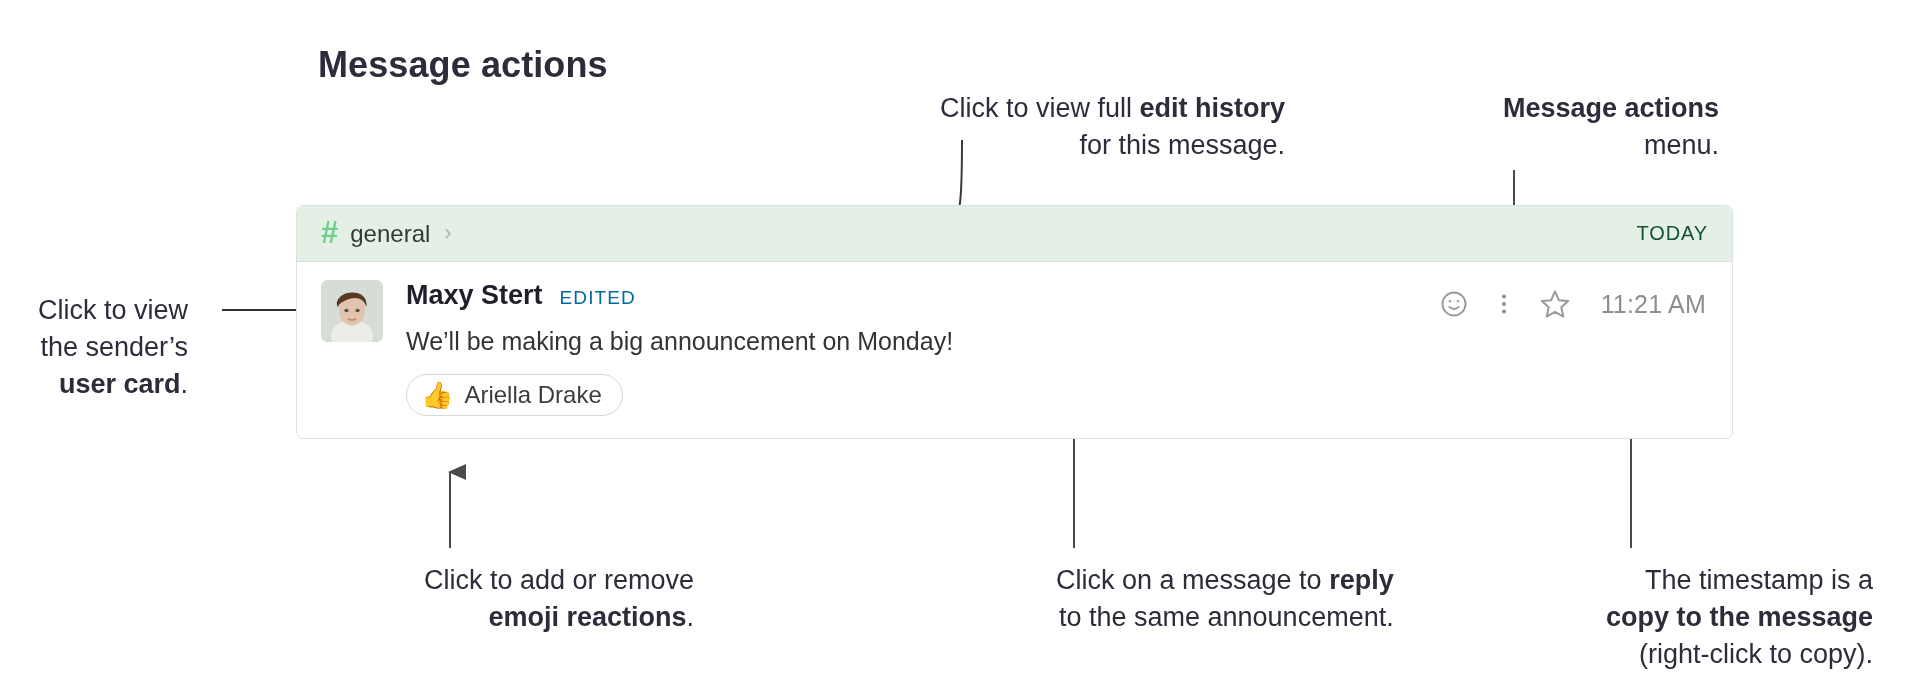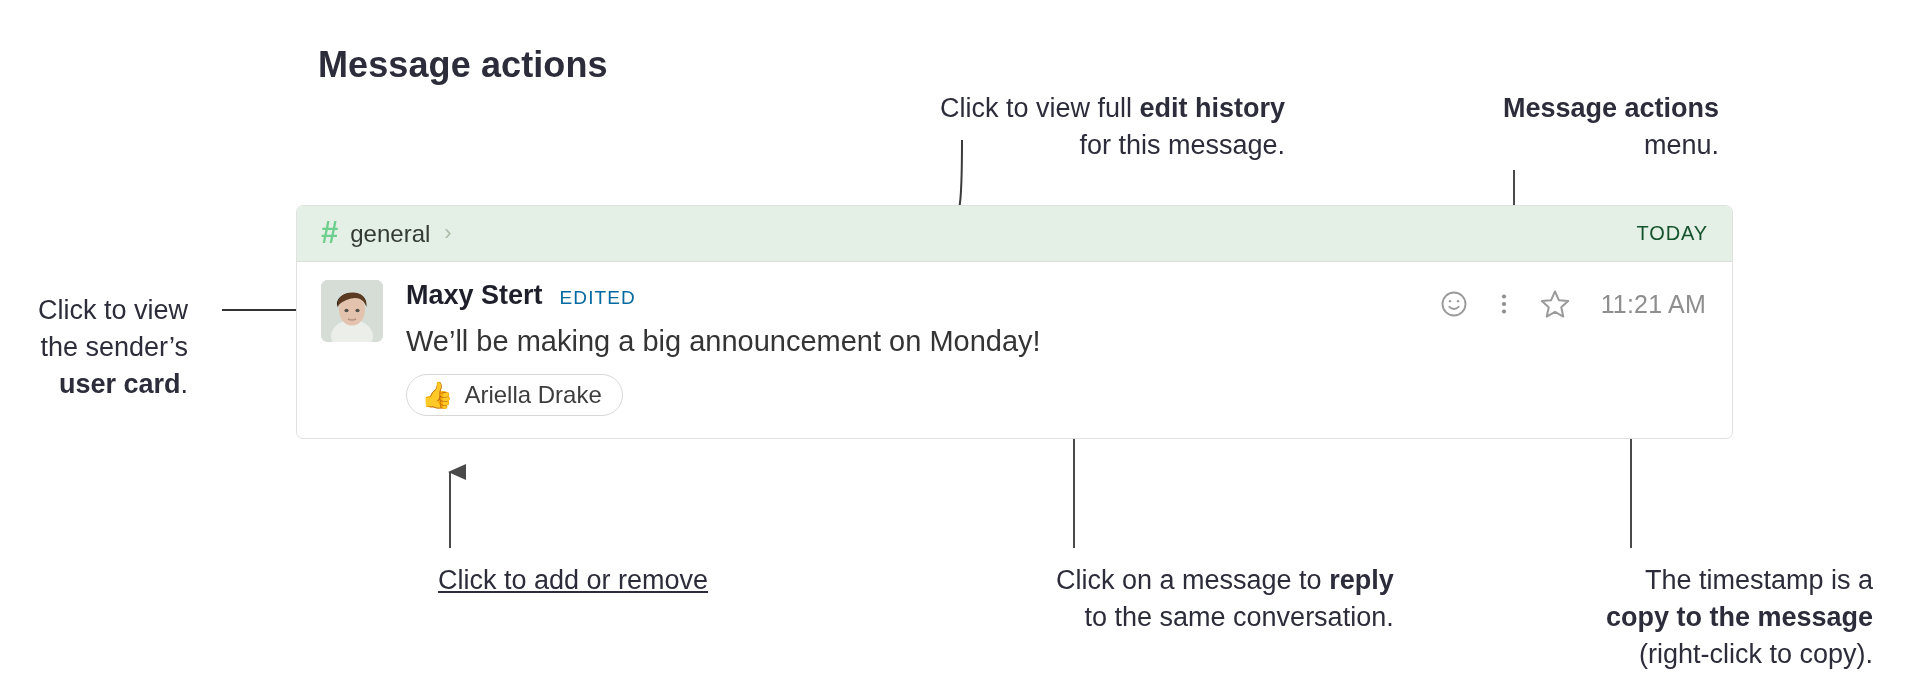--- a/index.html
+++ b/index.html
@@ -35,21 +35,21 @@
     line-height: 37px;
     color: #2c2c3a;
     white-space: nowrap;
     text-align: right;
   }
   .annotation b { font-weight: bold; }
 
   #ann-edit-history { left: 940px; top: 90px; }
   #ann-actions-menu { left: 1503px; top: 90px; }
   #ann-user-card    { left: 38px;  top: 292px; }
-  #ann-emoji        { left: 438px; top: 562px; text-decoration: underline; }
+  #ann-emoji        { left: 424px; top: 562px; }
   #ann-reply        { left: 1056px; top: 562px; }
   #ann-timestamp    { left: 1606px; top: 562px; }
 
   
   #arrows {
     position: absolute;
     left: 0; top: 0;
     width: 1924px;
     height: 696px;
     pointer-events: none;
@@ -139,21 +139,21 @@
   }
   #edited-label {
     margin-left: 17px;
     font-size: 19px;
     letter-spacing: 1.1px;
     color: #0369a1;
     font-weight: normal;
   }
   #message-text {
     margin-top: 8px;
-    font-size: 29px;
+    font-size: 25px;
     color: #343434;
     line-height: 38px;
   }
 
   #reactions-row { margin-top: 14px; }
   #reaction-pill {
     display: inline-flex;
     align-items: center;
     border: 1px solid #d6d9d6;
     border-radius: 22px;
@@ -226,25 +226,26 @@
 </div>
 
 <div class="annotation" id="ann-user-card">
   <div>Click to view</div>
   <div>the sender’s</div>
   <div><b>user card</b><span>.</span></div>
 </div>
 
 <div class="annotation" id="ann-emoji">
   <div>Click to add or remove</div>
+  <div><b>emoji reactions</b><span>.</span></div>
 </div>
 
 <div class="annotation" id="ann-reply">
   <div><span>Click on a message to </span><b>reply</b></div>
-  <div>to the same conversation.</div>
+  <div>to the same announcement.</div>
 </div>
 
 <div class="annotation" id="ann-timestamp">
   <div>The timestamp is a</div>
   <div><b>copy to the message</b></div>
   <div>(right-click to copy).</div>
 </div>
 
 <div id="message-card">
 

